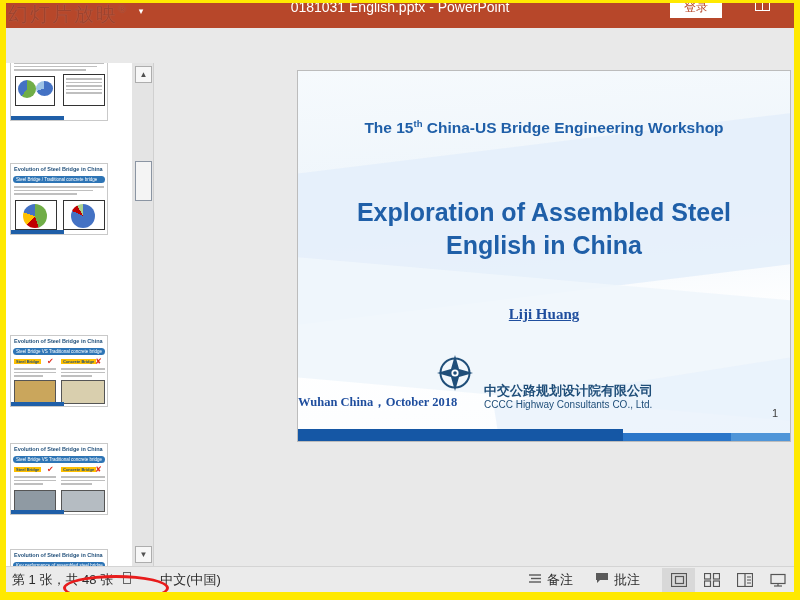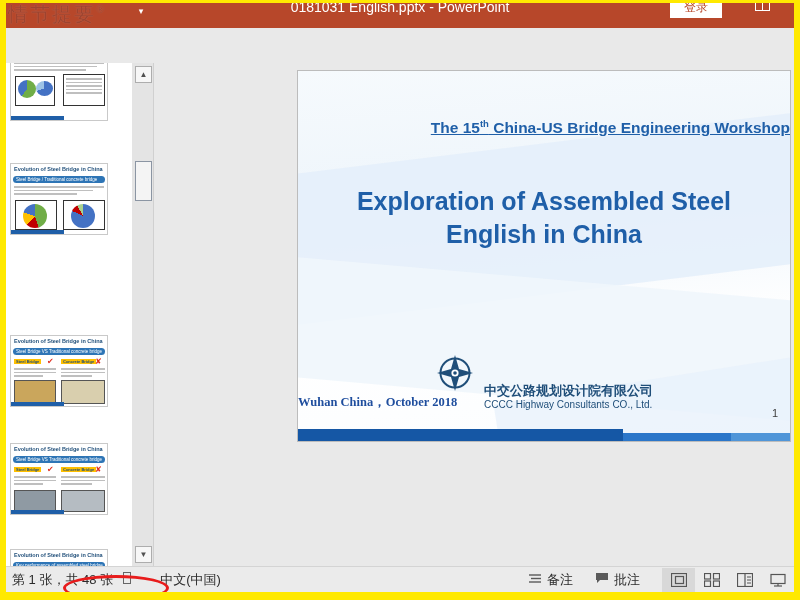--- a/index.html
+++ b/index.html
@@ -154,26 +154,26 @@
   }
   .slide-wave2 {
     position:absolute; left:-40px; top:210px; width:620px; height:120px;
     background:#f0f6fc; transform: rotate(5deg); opacity:.9;
   }
   .slide-wave3 {
     position:absolute; left:200px; top:300px; width:420px; height:90px;
     background:#e8f1fb; transform: rotate(-9deg); opacity:.8;
   }
   .s-head {
-    position:absolute; left:0; right:0; top:47px; text-align:right;
-    color:#1f5fa8; font-weight:bold; font-size:15.5px; letter-spacing:0px;text-decoration:underline;
+    position:absolute; left:0; right:0; top:47px; text-align:center;
+    color:#1f5fa8; font-weight:bold; font-size:15.5px; letter-spacing:0px;
   }
   .s-head sup { font-size:9.5px; }
   .s-title {
-    position:absolute; left:18px; right:18px; top:114px; text-align:center;
+    position:absolute; left:18px; right:18px; top:125px; text-align:center;
     color:#1f5fa8; font-weight:bold; font-size:25px; line-height:33px;
   }
   .s-author {
     position:absolute; left:0; right:0; top:235px; text-align:center;
     color:#1f4e9e; font-weight:bold; font-size:15px;
     font-family:"Liberation Serif", serif;
     text-decoration: underline;
   }
   .s-org {
     position:absolute; left:0; right:0; top:268px;
@@ -386,20 +386,21 @@
 
         <div class="s-head">
           <span>The 15</span><sup>th</sup><span> China-US Bridge Engineering Workshop</span>
         </div>
 
         <div class="s-title">
           <div>Exploration of Assembled Steel</div>
           <div>English in China</div>
         </div>
 
+        <div class="s-author">Liji Huang</div>
 
         <div class="s-org">
           <span>
             <svg width="40" height="40" viewBox="0 0 40 40" aria-hidden="true">
               <circle cx="20" cy="20" r="14.5" fill="none" stroke="#1f4e79" stroke-width="2"></circle>
               <path d="M20 2 L24 16 L38 20 L24 24 L20 38 L16 24 L2 20 L16 16 Z" fill="#1f4e79"></path>
               <circle cx="20" cy="20" r="3.6" fill="#ffffff"></circle>
               <circle cx="20" cy="20" r="1.8" fill="#1f4e79"></circle>
             </svg>
           </span>
@@ -484,15 +485,15 @@
           <line x1="8" y1="10.5" x2="8" y2="13" stroke="#555" stroke-width="1.2"></line>
           <line x1="4" y1="13" x2="12" y2="13" stroke="#555" stroke-width="1.2"></line>
         </svg>
       </span>
     </span>
   </div>
 
   <div class="red-ellipse"></div>
 
   <div class="wm-topleft">
-    <span>情节提要</span><span class="reg">®</span>
+    <span>幻灯片放映</span><span class="reg">®</span>
   </div>
 </div>
 
 </body></html>

